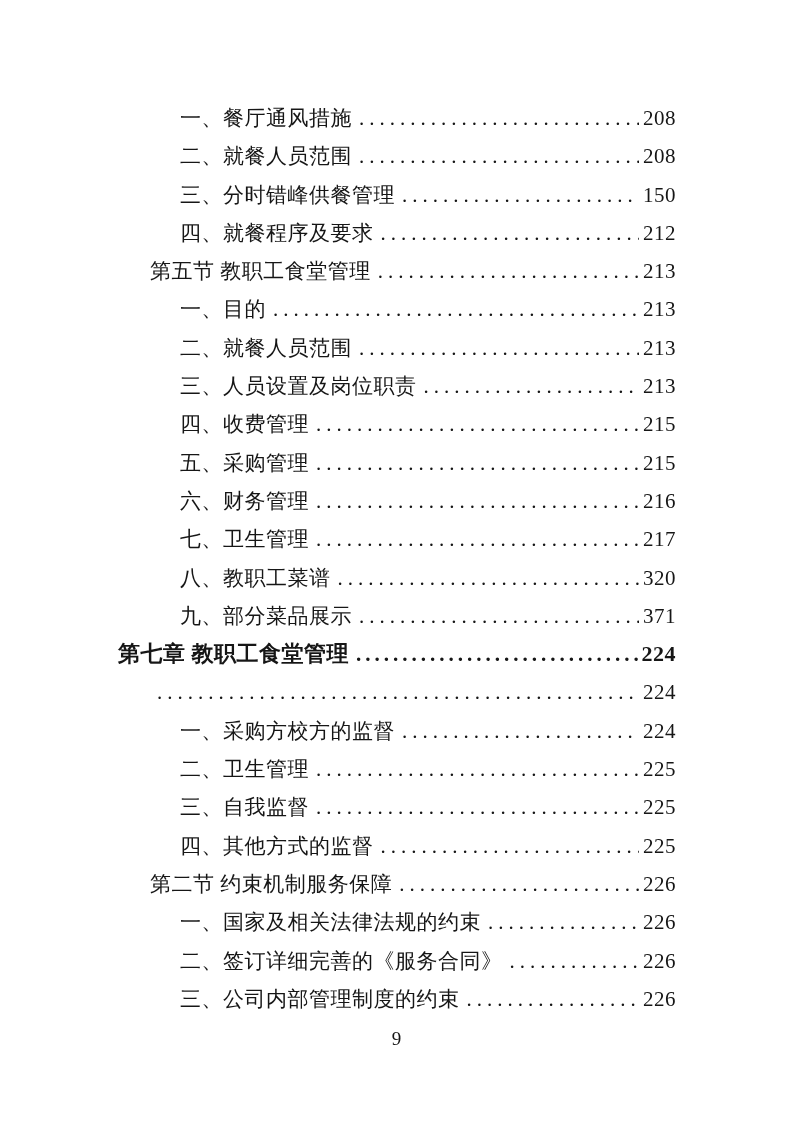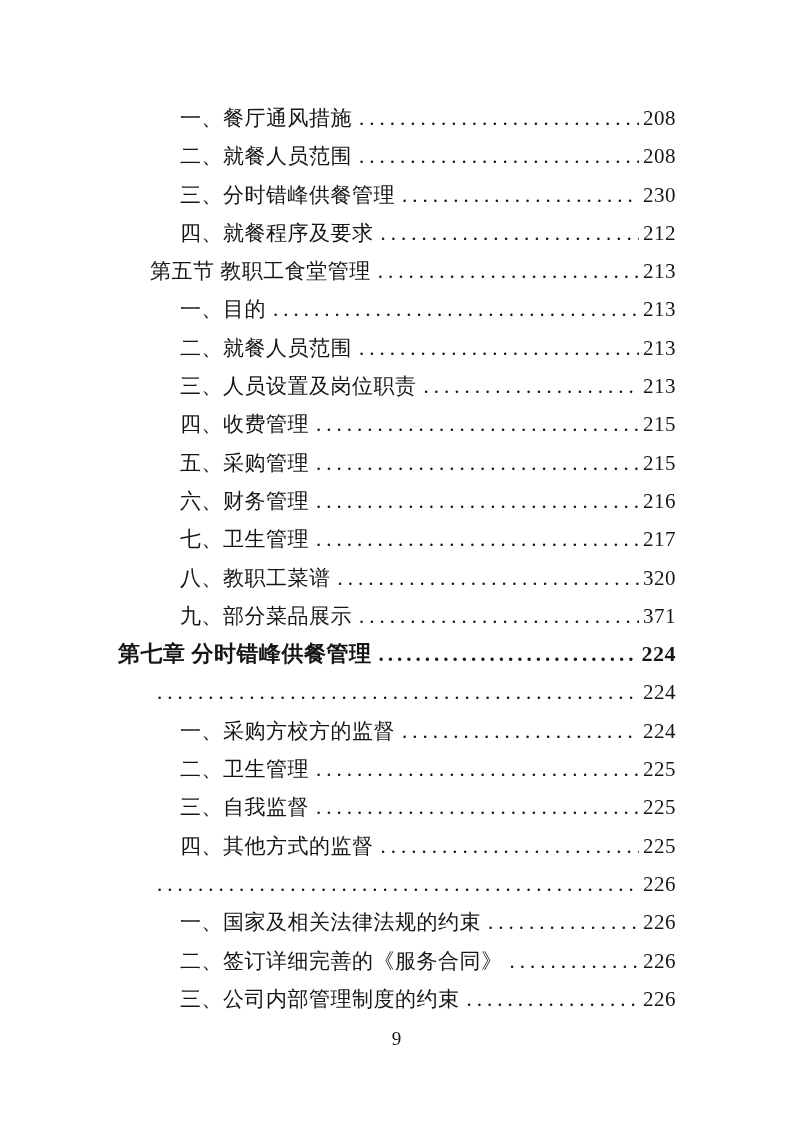--- a/index.html
+++ b/index.html
@@ -84,21 +84,21 @@
     <span class="toc-page">208</span>
   </div>
       <div class="toc-entry level-item">
     <span class="toc-label">二、就餐人员范围</span>
     <span class="toc-leader"></span>
     <span class="toc-page">208</span>
   </div>
       <div class="toc-entry level-item">
     <span class="toc-label">三、分时错峰供餐管理</span>
     <span class="toc-leader"></span>
-    <span class="toc-page">230</span>
+    <span class="toc-page">150</span>
   </div>
       <div class="toc-entry level-item">
     <span class="toc-label">四、就餐程序及要求</span>
     <span class="toc-leader"></span>
     <span class="toc-page">212</span>
   </div>
       <div class="toc-entry level-section">
     <span class="toc-label">第五节 教职工食堂管理</span>
     <span class="toc-leader"></span>
     <span class="toc-page">213</span>
@@ -142,21 +142,21 @@
     <span class="toc-label">八、教职工菜谱</span>
     <span class="toc-leader"></span>
     <span class="toc-page">320</span>
   </div>
       <div class="toc-entry level-item">
     <span class="toc-label">九、部分菜品展示</span>
     <span class="toc-leader"></span>
     <span class="toc-page">371</span>
   </div>
       <div class="toc-entry level-chapter">
-    <span class="toc-label">第七章 分时错峰供餐管理</span>
+    <span class="toc-label">第七章 教职工食堂管理</span>
     <span class="toc-leader"></span>
     <span class="toc-page">224</span>
   </div>
       <div class="toc-entry level-section">
     <span class="toc-leader"></span>
     <span class="toc-page">224</span>
   </div>
       <div class="toc-entry level-item">
     <span class="toc-label">一、采购方校方的监督</span>
     <span class="toc-leader"></span>
@@ -171,20 +171,21 @@
     <span class="toc-label">三、自我监督</span>
     <span class="toc-leader"></span>
     <span class="toc-page">225</span>
   </div>
       <div class="toc-entry level-item">
     <span class="toc-label">四、其他方式的监督</span>
     <span class="toc-leader"></span>
     <span class="toc-page">225</span>
   </div>
       <div class="toc-entry level-section">
+    <span class="toc-label">第二节 约束机制服务保障</span>
     <span class="toc-leader"></span>
     <span class="toc-page">226</span>
   </div>
       <div class="toc-entry level-item">
     <span class="toc-label">一、国家及相关法律法规的约束</span>
     <span class="toc-leader"></span>
     <span class="toc-page">226</span>
   </div>
       <div class="toc-entry level-item">
     <span class="toc-label">二、签订详细完善的《服务合同》</span>

